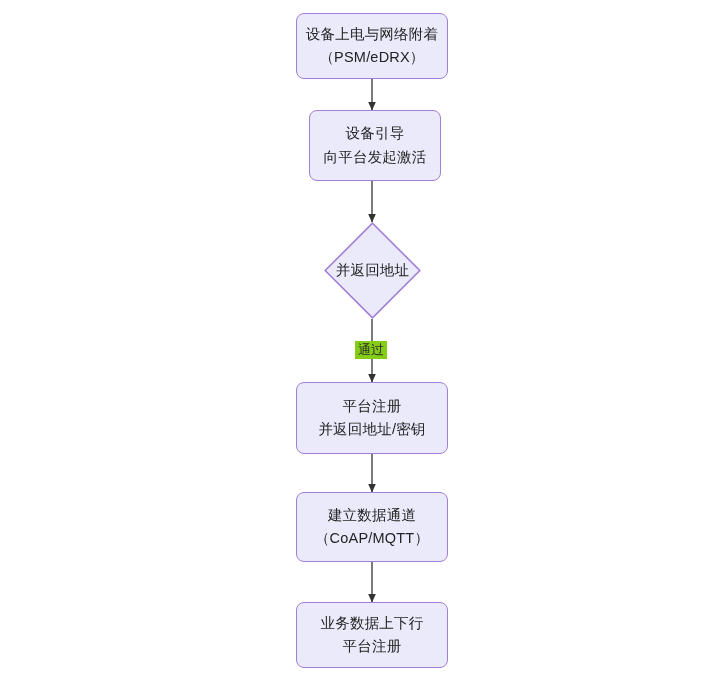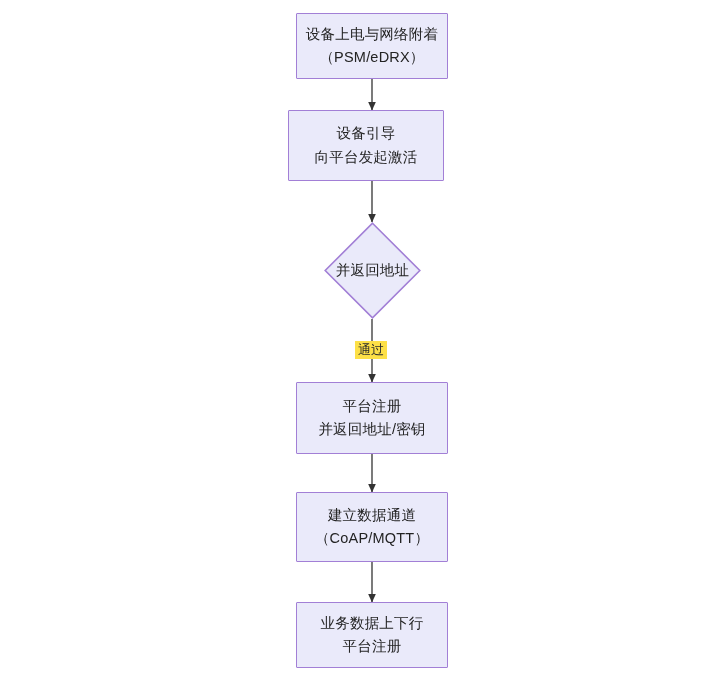--- a/index.html
+++ b/index.html
@@ -29,21 +29,21 @@
     box-sizing: border-box;
     display: flex;
     align-items: center;
     justify-content: center;
     z-index: 2;
   }
 
   .node-process {
     background: #eaeafa;
     border: 1.6px solid #a27fd6;
-    border-radius: 1px;
+    border-radius: 8px;
   }
 
   .node-label {
     font-size: 14.5px;
     line-height: 1.62;
     color: #232323;
     text-align: center;
     white-space: pre-line;
     letter-spacing: 0.2px;
     user-select: none;
@@ -75,21 +75,21 @@
     height: 700px;
     z-index: 1;
     pointer-events: none;
   }
 
   .edge-label {
     position: absolute;
     z-index: 3;
     font-size: 13px;
     color: #2b2b2b;
-    background: #fde047;
+    background: #84cc16;
     padding: 1px 3px;
     line-height: 1.25;
     white-space: nowrap;
     user-select: none;
   }
 </style>
 </head>
 <body>
 
 <div id="flow-canvas">
@@ -110,21 +110,21 @@
     <line x1="372" y1="454" x2="372" y2="492" stroke="#333333" stroke-width="1.3" marker-end="url(#arrowhead)"></line>
 
     <line x1="372" y1="562" x2="372" y2="602" stroke="#333333" stroke-width="1.3" marker-end="url(#arrowhead)"></line>
   </svg>
 
   <div class="node node-process" style="left:296px; top:13px; width:152px; height:66px;">
     <span class="node-label">设备上电与网络附着
 （PSM/eDRX）</span>
   </div>
 
-  <div class="node node-process" style="left:288px; top:110px; width:156px; height:71px;">
+  <div class="node node-process" style="left:309px; top:110px; width:132px; height:71px;">
     <span class="node-label">设备引导
 向平台发起激活</span>
   </div>
 
   <div class="node node-decision" style="left:324px; top:222px; width:97px; height:97px;">
     <svg class="diamond-shape" viewBox="0 0 97 97" preserveAspectRatio="none" xmlns="http://www.w3.org/2000/svg">
       <polygon points="48.5,1.2 95.8,48.5 48.5,95.8 1.2,48.5" fill="#eaeafa" stroke="#a27fd6" stroke-width="1.6"></polygon>
     </svg>
     <span class="node-label">并返回地址</span>
   </div>

